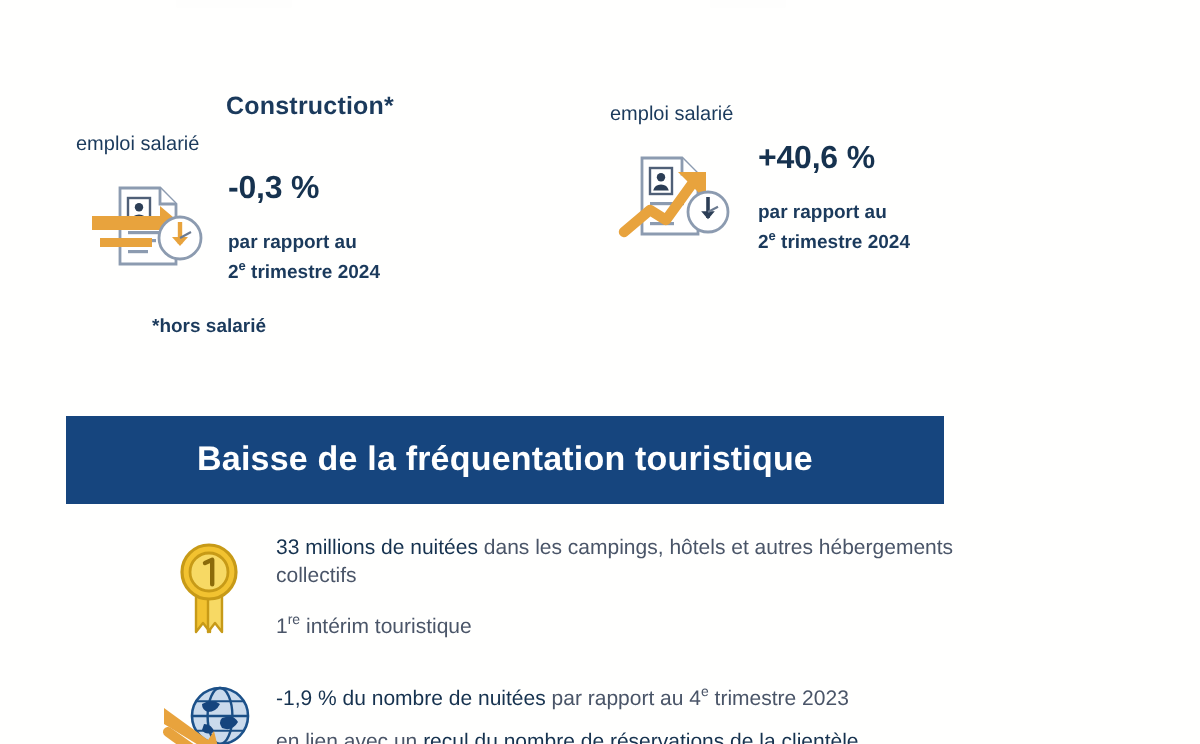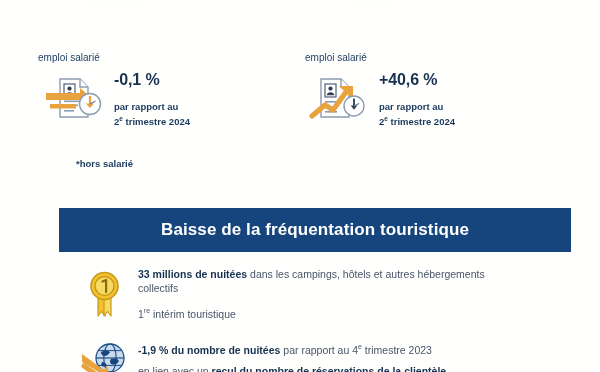--- a/index.html
+++ b/index.html
@@ -116,27 +116,26 @@
     font-size: 9.5px;
     font-weight: 700;
     color: #1b3a5c;
   }
 
   
   .banner {
     position: absolute;
     top: 208px;
     left: 33px;
-    width: 512px;
+    width: 439px;
     height: 44px;
     background: #16457e;
     display: flex;
     align-items: center;
     justify-content: center;
-    margin-left: 26px;
   }
   .banner-title {
     color: #ffffff;
     font-size: 17px;
     font-weight: 700;
     letter-spacing: .1px;
   }
 
   
   .facts {
@@ -163,38 +162,39 @@
     padding-left: 4px;
     max-width: 380px;
   }
   .fact-line {
     font-size: 10.5px;
     line-height: 13.5px;
     color: #4a5568;
   }
   .fact-line.spaced { margin-top: 9px; }
   .fact-line.spaced2 { margin-top: 8px; }
-  .fact-line b { color: #16324f; font-weight: 700; text-align: right; }
+  .fact-line b { color: #16324f; font-weight: 400; text-align: right; }
   .fact-line sup { font-size: 7px; vertical-align: super; }
 
   .fact-2 .fact-icon { margin-top: 2px; }
 </style>
 </head>
 <body>
 
 <div class="page">
 
   <div class="ghost-strip">
     <div class="ghost-block ghost-a"></div>
     <div class="ghost-block ghost-b"></div>
   </div>
 
   <div class="indicators">
 
     <div class="indicator col-left">
+      <div class="ind-title">Construction*</div>
       <div class="ind-sub">emploi salarié</div>
       <div class="ind-body">
 
         <div class="ind-icon">
           <svg viewBox="0 0 66 52" width="66" height="52" aria-hidden="true">
 
             <path d="M16 6 h20 l8 8 v30 h-28 z" fill="#ffffff" stroke="#8c9bb0" stroke-width="1.4"></path>
             <path d="M36 6 v8 h8" fill="#ffffff" stroke="#8c9bb0" stroke-width="1.4"></path>
 
             <rect x="20" y="11" width="11" height="13" fill="#ffffff" stroke="#4f5f77" stroke-width="1.2"></rect>
@@ -209,21 +209,21 @@
             <rect x="6" y="31" width="26" height="4.5" fill="#E8A33D"></rect>
 
             <circle cx="46" cy="31" r="10.5" fill="#ffffff" stroke="#8c9bb0" stroke-width="1.4"></circle>
             <path d="M46 23 v11" stroke="#E8A33D" stroke-width="2.2" fill="none"></path>
             <path d="M42 30.5 l4 4.5 4 -4.5 z" fill="#E8A33D"></path>
             <path d="M46 31 l5.5 -3" stroke="#6b7a90" stroke-width="1.1" fill="none"></path>
           </svg>
         </div>
 
         <div class="ind-text">
-          <div class="ind-value">-0,1 %</div>
+          <div class="ind-value">-0,3 %</div>
           <div class="ind-ref">
             <span>par rapport au</span><br>
             <span>2</span><sup>e</sup><span> trimestre 2024</span>
           </div>
         </div>
       </div>
     </div>
 
     <div class="indicator col-right">
       <div class="ind-sub">emploi salarié</div>

